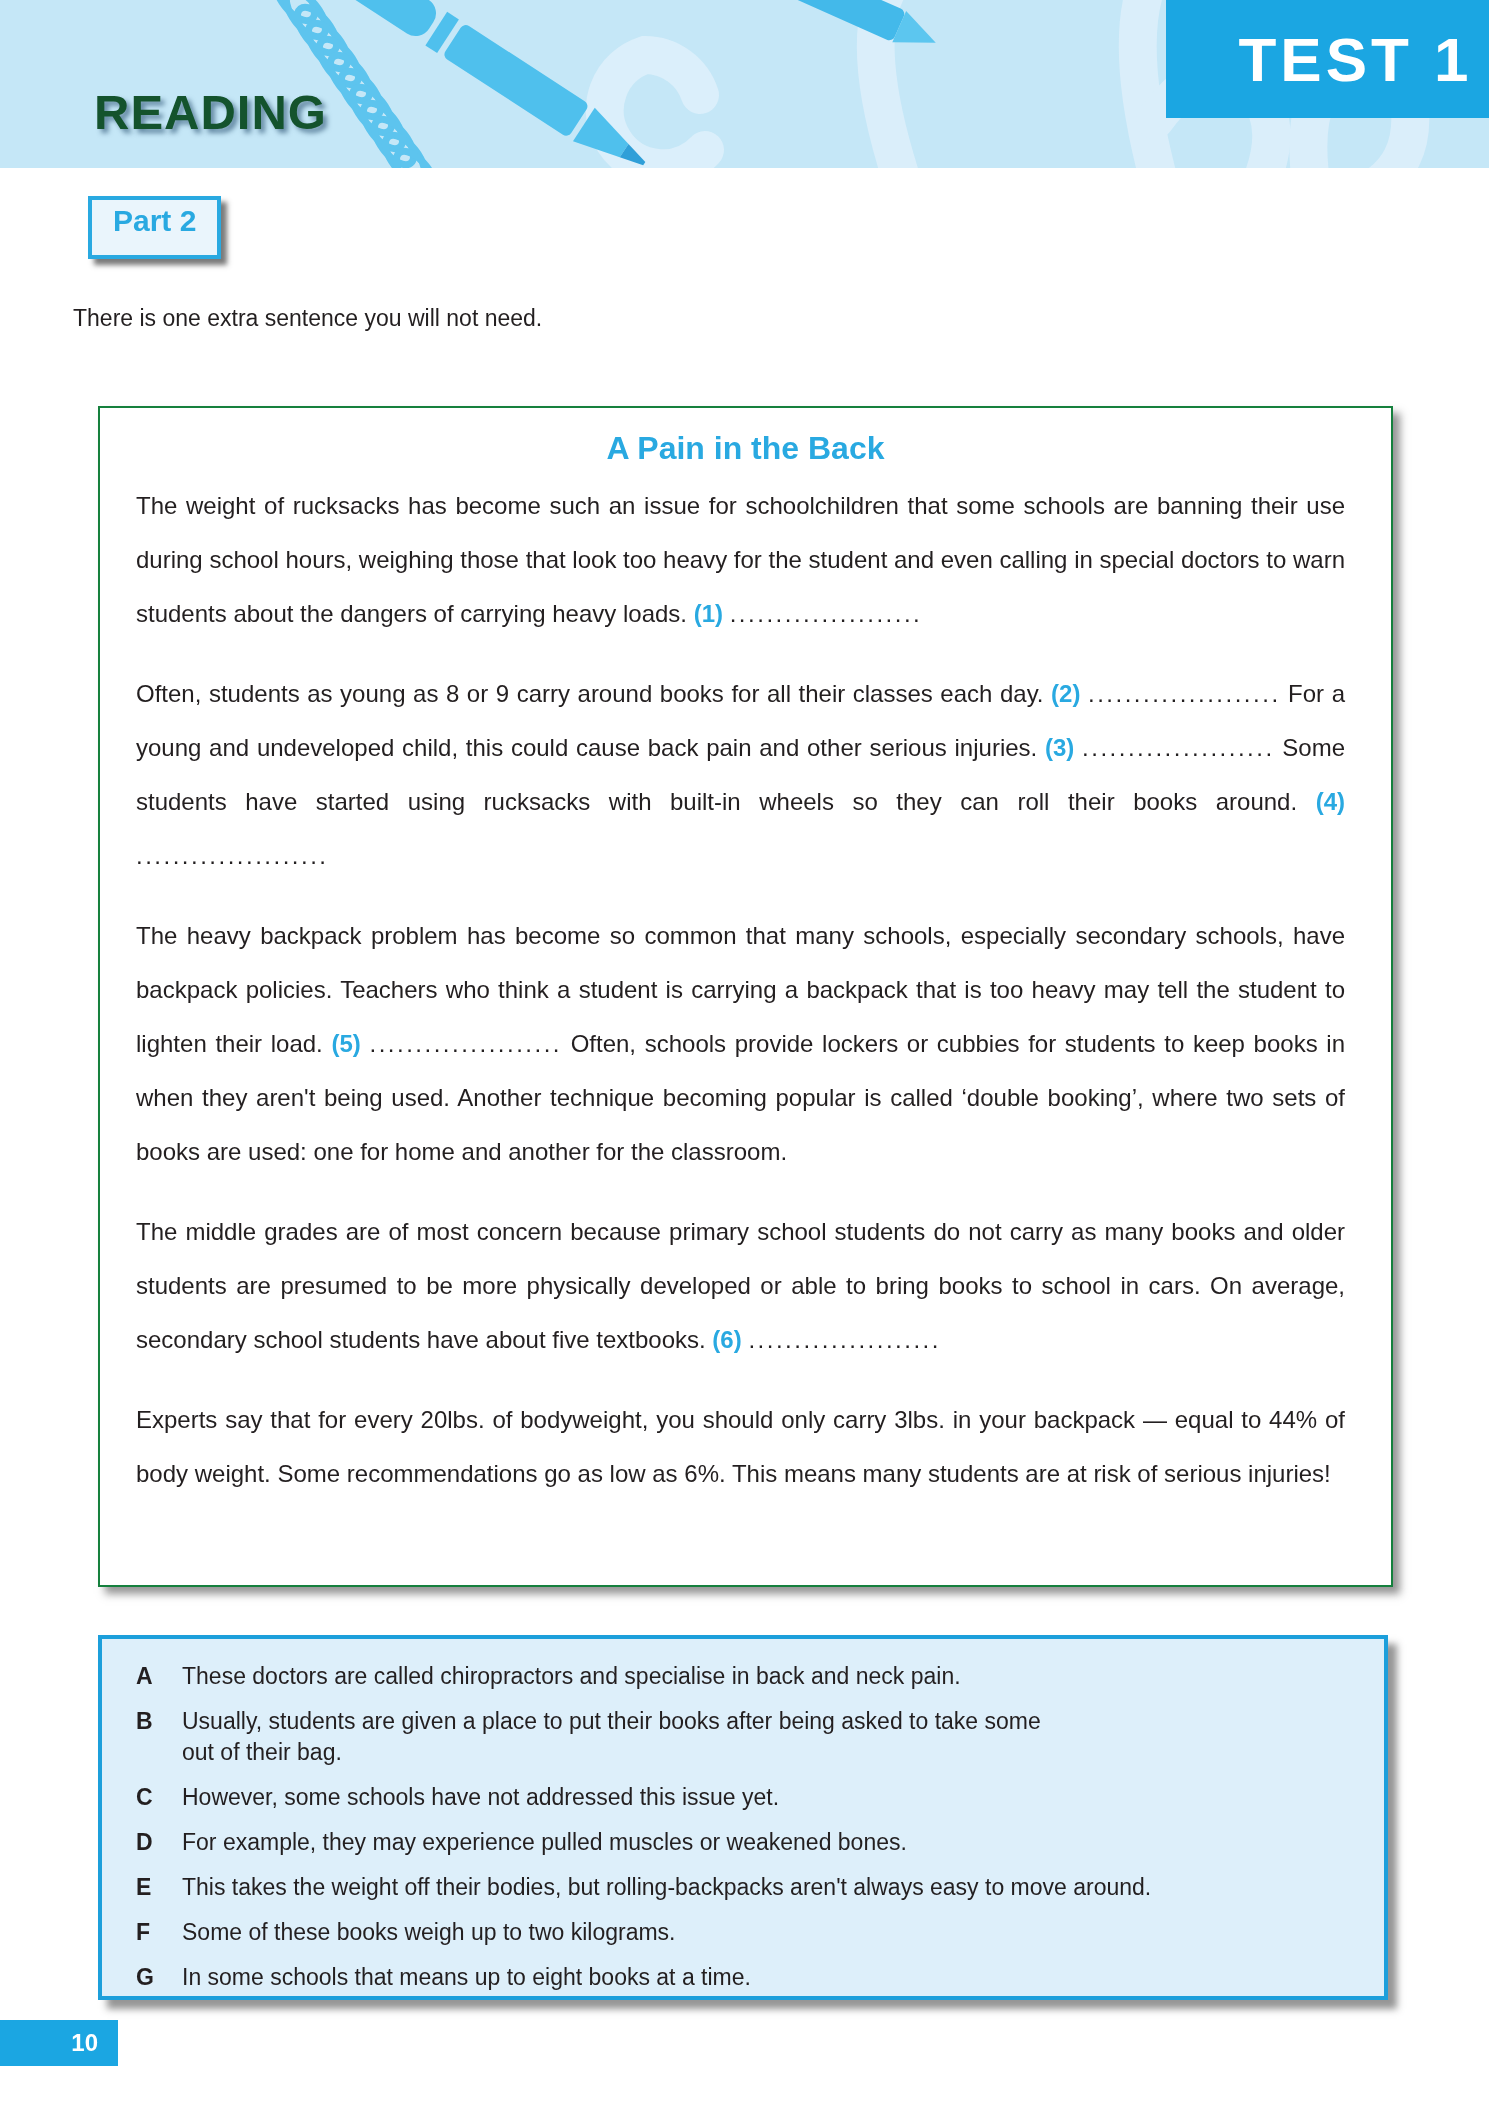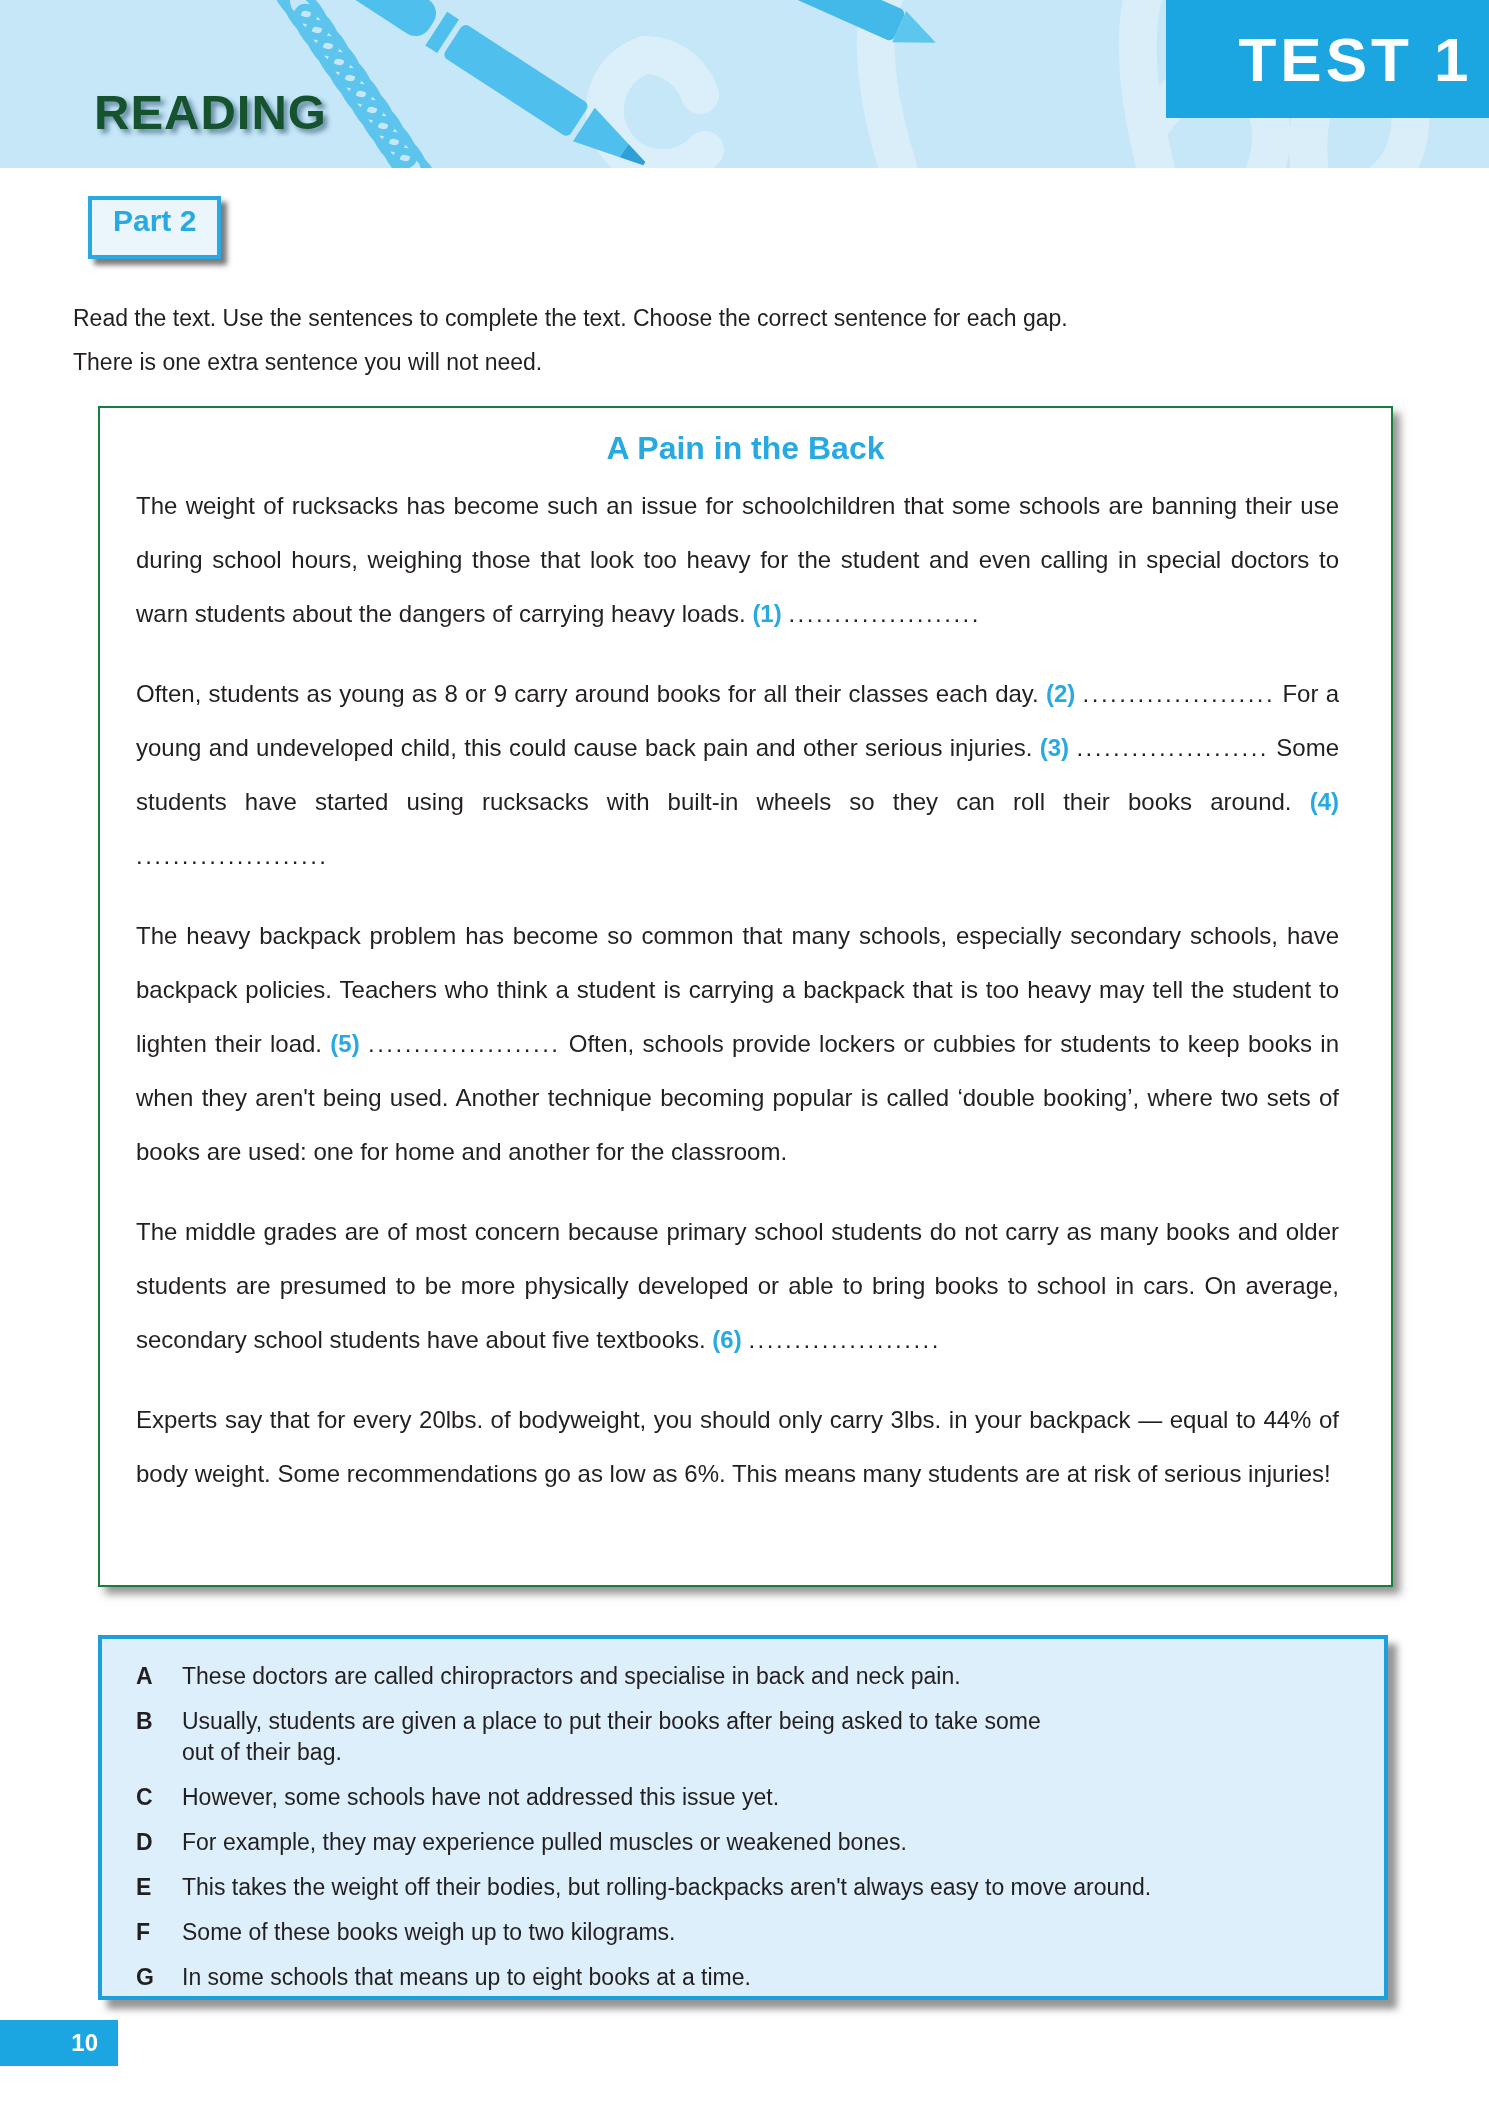--- a/index.html
+++ b/index.html
@@ -39,21 +39,21 @@
     position:absolute;left:98px;top:406px;width:1295px;height:1181px;box-sizing:border-box;
     background:#ffffff;border:2px solid #15803d;
     box-shadow:7px 7px 8px rgba(45,45,45,.5);
     padding:14px 36px 0 36px;
   }
   .passage-title{
     text-align:center;color:var(--accent,#29a9e1);
     font-size:32px;font-weight:bold;margin:8px 0 12px 0;
   }
   .passage-box p{
-    font-size:24px;line-height:54px;text-align:justify;margin:0 16px 26px 0;
+    font-size:24px;line-height:54px;text-align:justify;margin:0 10px 26px 0;
   }
   .gap-num{color:var(--accent,#29a9e1);font-weight:bold;}
   .gap-dots{letter-spacing:2.5px;}
   
   .options-box{
     position:absolute;left:98px;top:1635px;width:1290px;height:365px;box-sizing:border-box;
     background:#ddeffa;border:4px solid #1c9fdb;
     box-shadow:9px 9px 7px rgba(45,45,45,.5);
     padding:22px 28px 0 34px;
   }
@@ -112,21 +112,20 @@
   </svg>
   <h1 class="reading-title">READING</h1>
   <div class="test-box">
     <span>TEST 1</span>
   </div>
 </div>
 
 <div class="part-badge">Part 2</div>
 
 <div class="instructions">
-  <div>Read the text. Use the sentences to complete the text. Choose the correct sentence for each gap.</div>
   <div>There is one extra sentence you will not need.</div>
 </div>
 
 <div class="passage-box">
   <div class="passage-title">A Pain in the Back</div>
   <div id="passage-paragraphs">
       <p>The weight of rucksacks has become such an issue for schoolchildren that some schools are banning their use during school hours, weighing those that look too heavy for the student and even calling in special doctors to warn students about the dangers of carrying heavy loads. <span class="gap-num">(1)</span> <span class="gap-dots">.....................</span></p>
       <p>Often, students as young as 8 or 9 carry around books for all their classes each day. <span class="gap-num">(2)</span> <span class="gap-dots">.....................</span> For a young and undeveloped child, this could cause back pain and other serious injuries. <span class="gap-num">(3)</span> <span class="gap-dots">.....................</span> Some students have started using rucksacks with built-in wheels so they can roll their books around. <span class="gap-num">(4)</span> <span class="gap-dots">.....................</span></p>
       <p>The heavy backpack problem has become so common that many schools, especially secondary schools, have backpack policies. Teachers who think a student is carrying a backpack that is too heavy may tell the student to lighten their load. <span class="gap-num">(5)</span> <span class="gap-dots">.....................</span> Often, schools provide lockers or cubbies for students to keep books in when they aren't being used. Another technique becoming popular is called ‘double booking’, where two sets of books are used: one for home and another for the classroom.</p>
       <p>The middle grades are of most concern because primary school students do not carry as many books and older students are presumed to be more physically developed or able to bring books to school in cars. On average, secondary school students have about five textbooks. <span class="gap-num">(6)</span> <span class="gap-dots">.....................</span></p>

